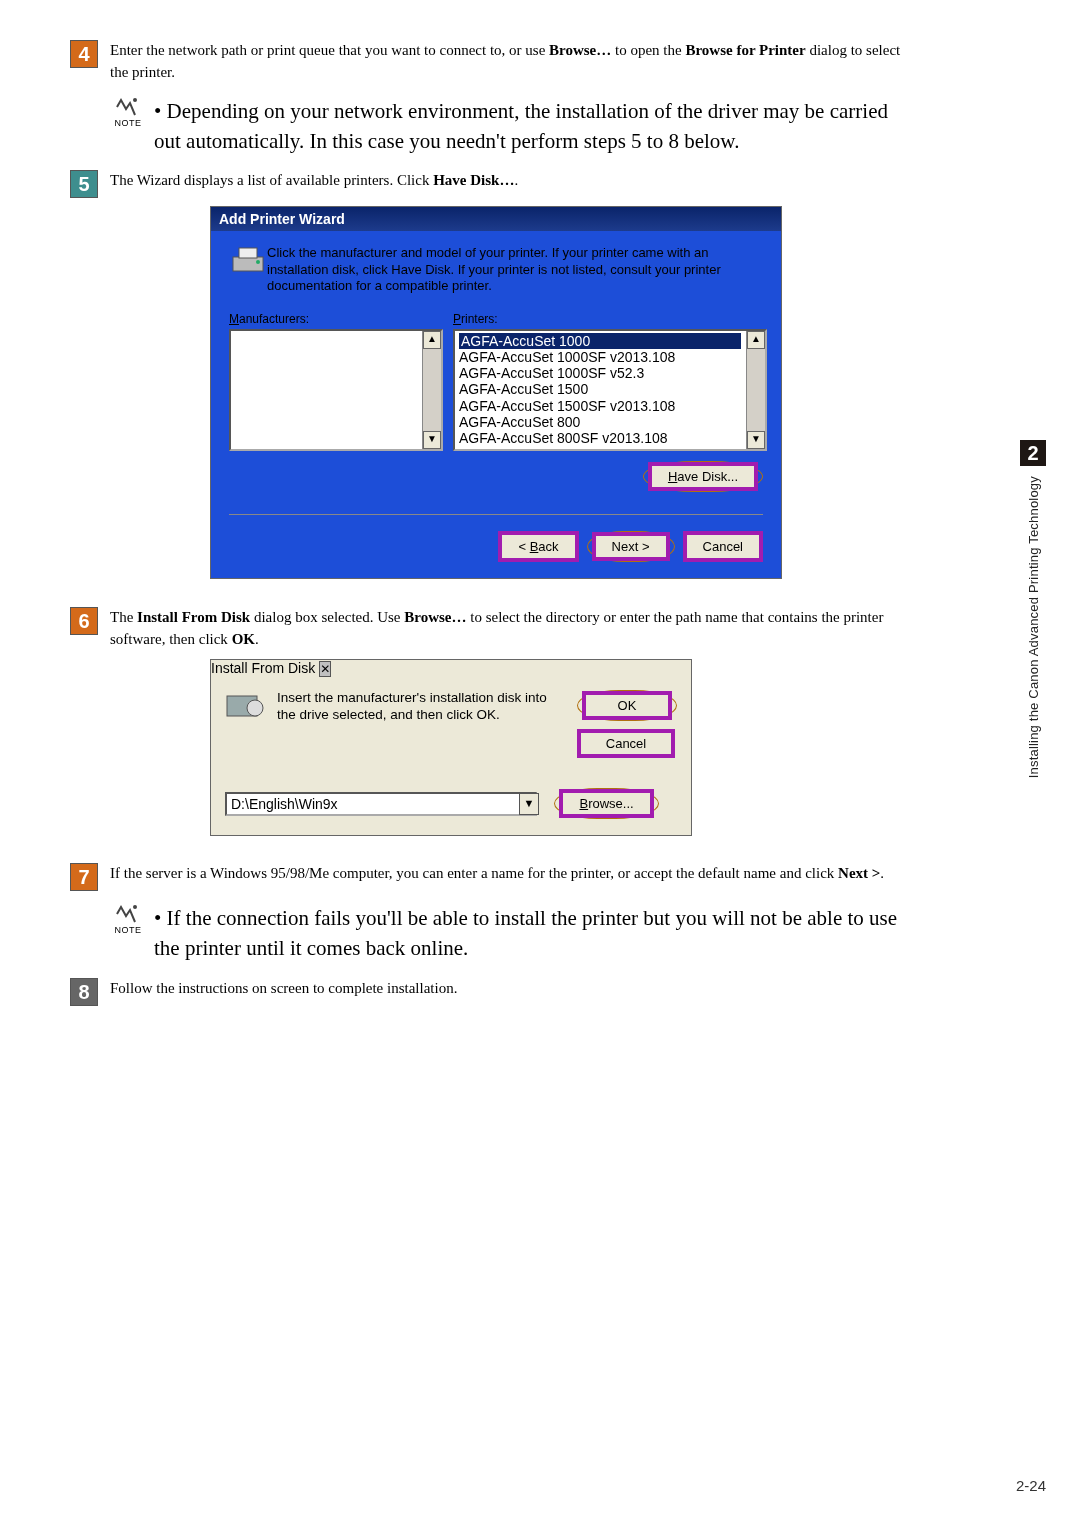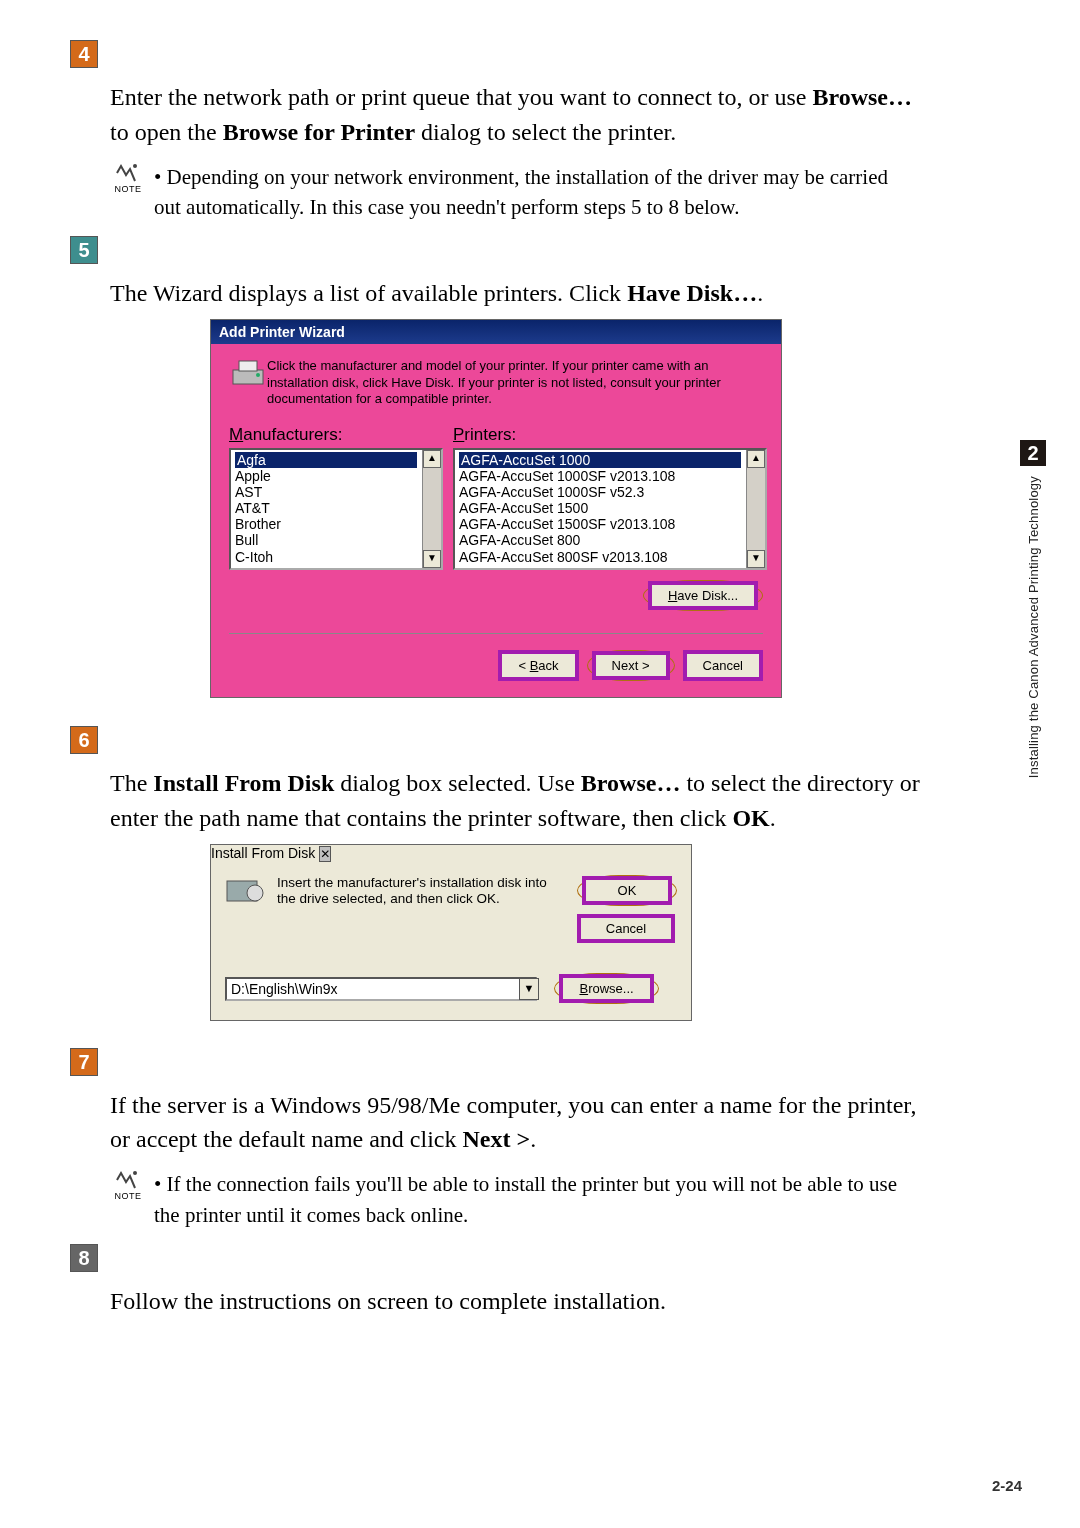--- a/index.html
+++ b/index.html
@@ -31,24 +31,23 @@
     height: 26px;
     text-align: center;
     line-height: 26px;
     flex-shrink: 0;
     margin-right: 12px;
     border: 1px solid #555;
   }
   .step-num.orange { background: #d46a1a; }
   .step-num.gray { background: #666; }
   .step-text {
-    font-size: 24px;
+    font-size: 15px;
     line-height: 1.45;
     flex: 1;
-    margin-top: 40px;
   }
   .note-row {
     display: flex;
     align-items: flex-start;
     margin: 12px 0 14px 40px;
   }
   .note-icon {
     flex-shrink: 0;
     width: 36px;
     text-align: center;
@@ -63,21 +62,21 @@
     display: block;
   }
   .bullet-line { font-size: 21px; line-height: 1.45; }
   .dialog {
     margin-left: 140px;
     border: 1px solid #666;
     width: 570px;
     font-family: Tahoma, Arial, sans-serif;
     font-size: 14px;
     margin-bottom: 28px;
-    background: #ec4899;
+    background: #1d4ed8;
   }
   .dialog .titlebar {
     background: linear-gradient(#0a246a, #1d3b8c);
     color: #fff;
     font-weight: bold;
     padding: 4px 8px;
     font-size: 14px;
     display: flex;
     justify-content: space-between;
     align-items: center;
@@ -90,21 +89,21 @@
     font-size: 12px;
     line-height: 14px;
     text-align: center;
     border: 1px solid #555;
   }
   .dialog-body { padding: 14px 18px 16px 18px; }
   .wiz-top { display: flex; margin-bottom: 18px; }
   .wiz-icon { width: 38px; height: 30px; }
   .wiz-text { font-size: 13px; line-height: 1.25; flex: 1; }
   .two-col { display: flex; gap: 10px; }
-  .col-label { font-size: 17px; margin-bottom: 3px; }
+  .col-label { font-size: 12px; margin-bottom: 3px; }
   .col-label .ul { text-decoration: underline; }
   .listbox {
     background: #fff;
     border: 2px inset #aaa;
     height: 118px;
     position: relative;
   }
   .listbox.left { width: 210px; }
   .listbox.right { width: 310px; }
   .listcontent {
@@ -220,25 +219,25 @@
   .rail-text {
     writing-mode: vertical-rl;
     transform: rotate(180deg);
     font-family: Arial, sans-serif;
     font-size: 13px;
     color: #222;
     letter-spacing: 0.2px;
   }
   .page-num {
     position: absolute;
-    right: 58px;
+    right: 34px;
     bottom: 34px;
     font-family: Arial, sans-serif;
     font-size: 15px;
-    font-weight: bold;
+    font-weight: normal;
     color: #333;
   }
 </style>
 </head>
 <body>
 
 <div class="content">
 
   <div class="step-row">
     <div class="step-num orange">4</div>
@@ -279,29 +278,20 @@
               <rect x="10" y="3" width="18" height="10" fill="#eee" stroke="#555"></rect>
               <circle cx="29" cy="17" r="2" fill="#2a6"></circle>
             </svg>
         </div>
         <div class="wiz-text">Click the manufacturer and model of your printer. If your printer came with an installation disk, click Have Disk. If your printer is not listed, consult your printer documentation for a compatible printer.</div>
       </div>
       <div class="two-col">
         <div>
           <div class="col-label"><span class="ul">M</span><span>anufacturers:</span></div>
           <div class="listbox left">
-            <div class="listcontent">
-              <div class="selected-item">Agfa</div>
-              <div>Apple</div>
-              <div>AST</div>
-              <div>AT&amp;T</div>
-              <div>Brother</div>
-              <div>Bull</div>
-              <div>C-Itoh</div>
-            </div>
             <div class="scroll">
               <div class="arrow up">▲</div>
               <div class="arrow down">▼</div>
             </div>
           </div>
         </div>
         <div>
           <div class="col-label"><span class="ul">P</span><span>rinters:</span></div>
           <div class="listbox right">
             <div class="listcontent">

